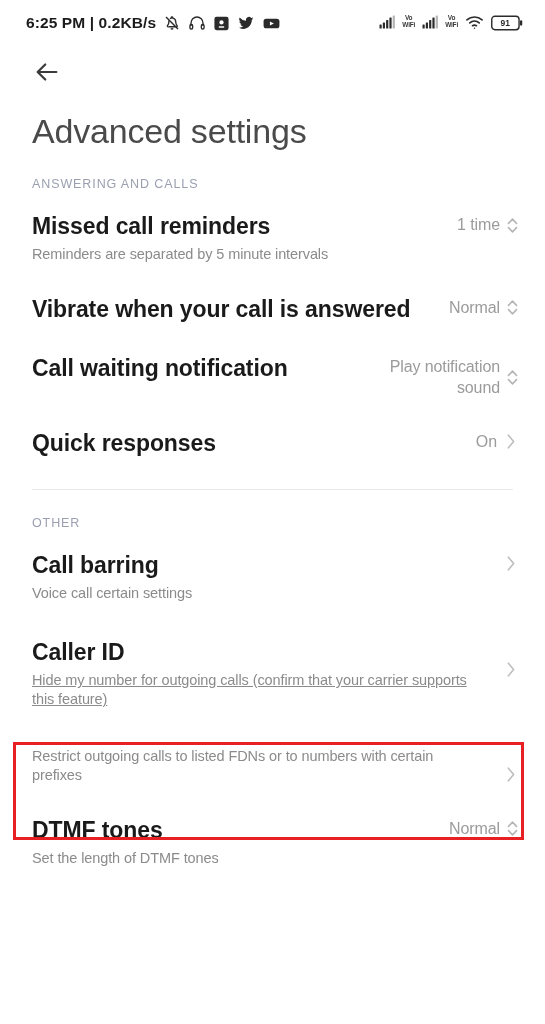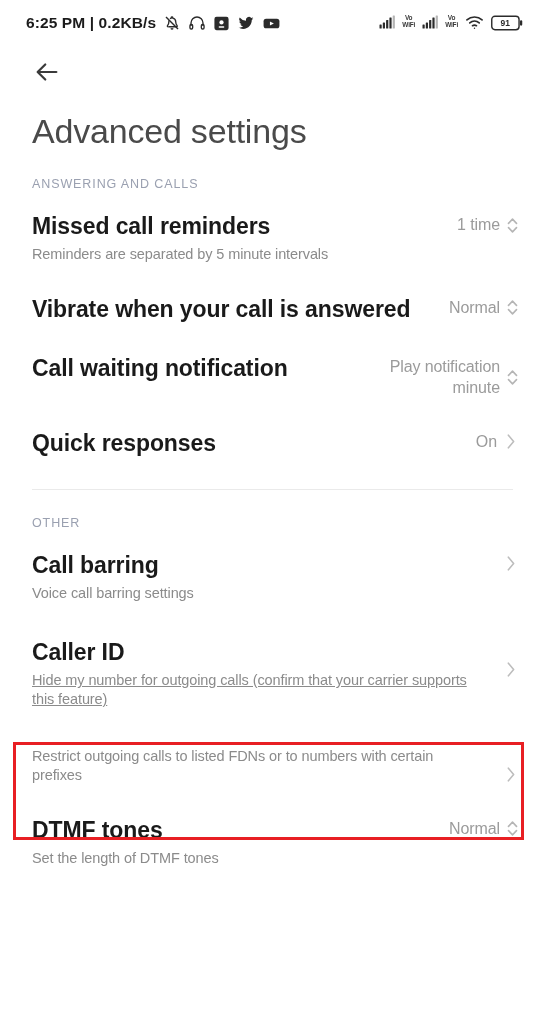--- a/index.html
+++ b/index.html
@@ -274,21 +274,21 @@
           </svg>
         </span>
       </div>
     </div>
 
     <div class="row">
       <div class="row-text">
         <div class="row-title">Call waiting notification</div>
       </div>
       <div class="row-right">
-        <span class="row-value wrap" style="max-width:140px;">Play notification minute</span>
+        <span class="row-value wrap" style="max-width:140px;">Play notification sound</span>
         <span>
           <svg class="ico" width="13" height="19" viewBox="0 0 12 18" fill="none" stroke="#b5b5b5" stroke-width="1.5" stroke-linecap="round" stroke-linejoin="round">
             <polyline points="2.2,7 6,3 9.8,7"></polyline>
             <polyline points="2.2,11 6,15 9.8,11"></polyline>
           </svg>
         </span>
       </div>
     </div>
 
     <div class="row">
@@ -307,21 +307,21 @@
   </div>
 
   <div class="divider"></div>
 
   <div>
     <div class="section-header">OTHER</div>
 
     <div class="row">
       <div class="row-text">
         <div class="row-title">Call barring</div>
-        <div class="row-sub">Voice call barring settings</div>
+        <div class="row-sub">Voice call certain settings</div>
       </div>
       <div class="row-right">
         <span>
           <svg class="ico" width="16" height="19" viewBox="0 0 12 18" fill="none" stroke="#bdbdbd" stroke-width="1.5" stroke-linecap="round" stroke-linejoin="round">
             <polyline points="3.5,3 8.5,9 3.5,15"></polyline>
           </svg>
         </span>
       </div>
     </div>
 

